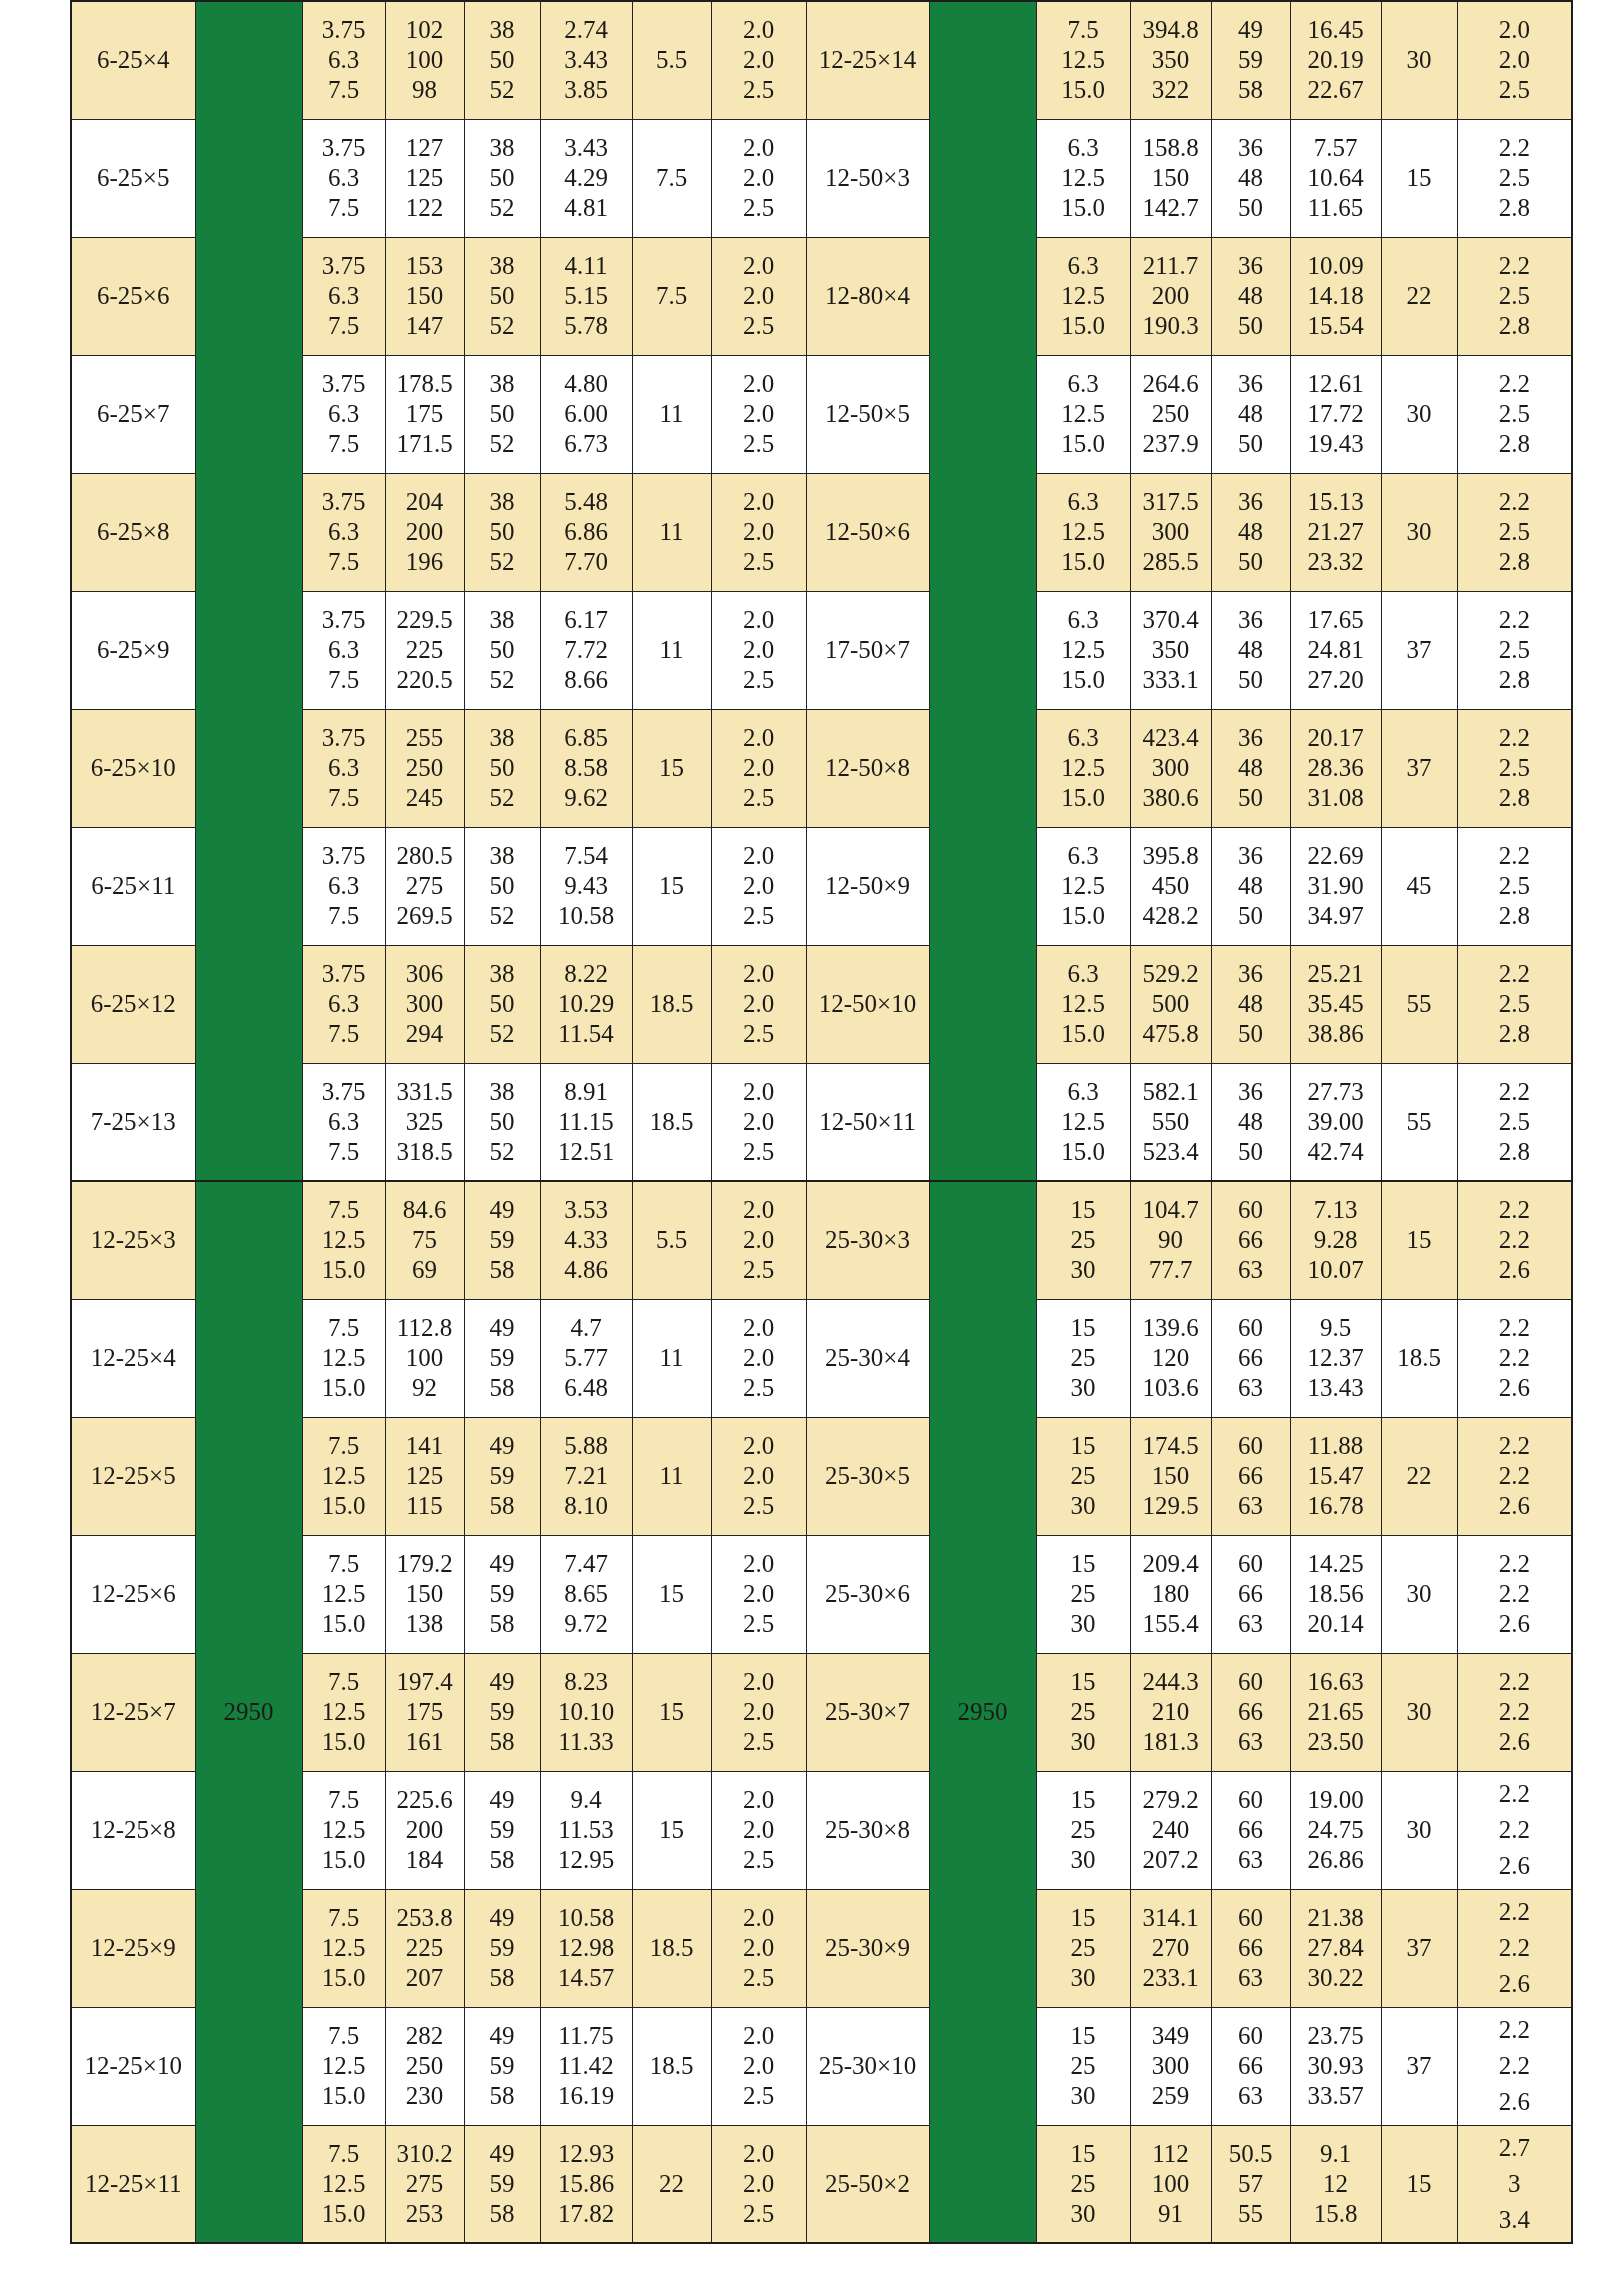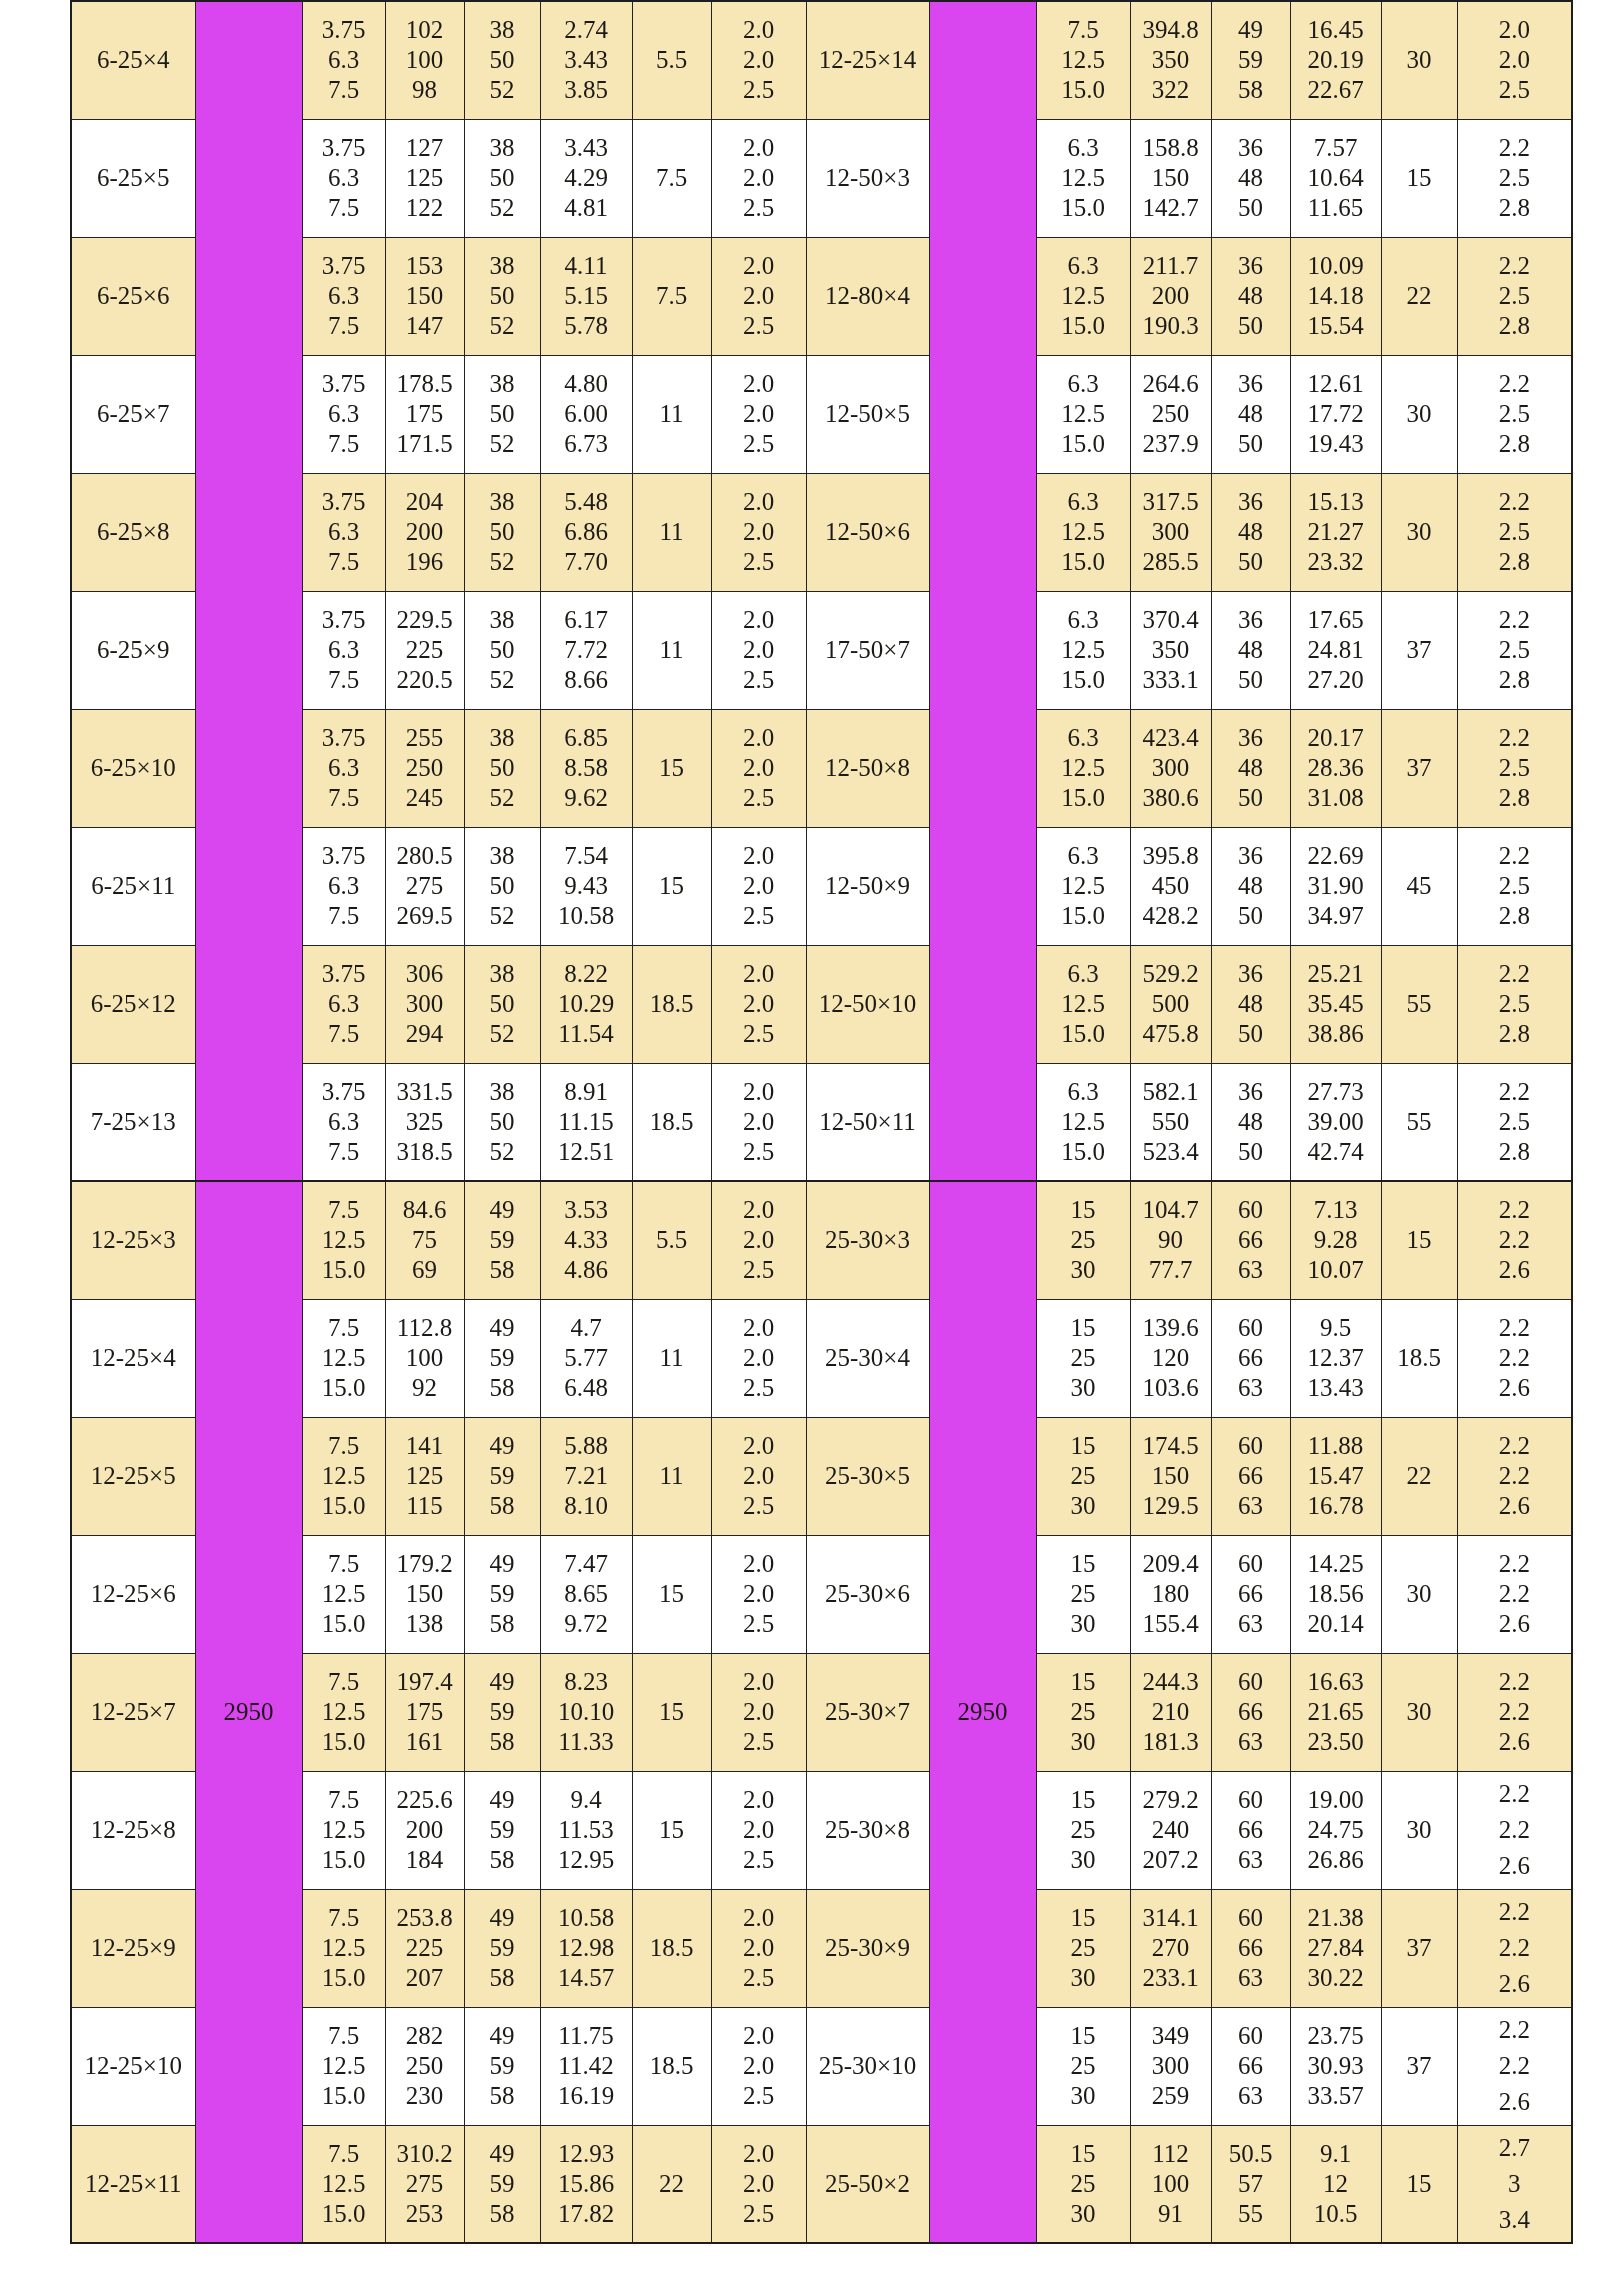--- a/index.html
+++ b/index.html
@@ -31,21 +31,21 @@
     text-align: center;
     vertical-align: middle;
     font-size: 25px;
     line-height: 30px;
     white-space: pre-line;
     overflow: hidden;
   }
   table.spec { border: 2.7px solid #1d1d1d; }
   tr.row-yellow td { background: #f7e7b6; }
   tr.row-white  td { background: #ffffff; }
-  table.spec td.speed { background: #d946ef; }
+  table.spec td.speed { background: #15803d; }
   tr.section-start td { border-top: 2.7px solid #1d1d1d; }
   table.spec td.spread { line-height: 36px; }
   table.spec tr { height: 118px; }
 </style>
 </head>
 <body>
 
 <div class="canvas">
   <table class="spec">
     <colgroup>
@@ -742,21 +742,21 @@
 25
 30</td>
           <td class="head">112
 100
 91</td>
           <td class="eff">50.5
 57
 55</td>
           <td class="power">9.1
 12
-10.5</td>
+15.8</td>
           <td class="motor">15</td>
           <td class="npsh spread">2.7
 3
 3.4</td>
         </tr>
       </tbody>
   </table>
 </div>
 
 

